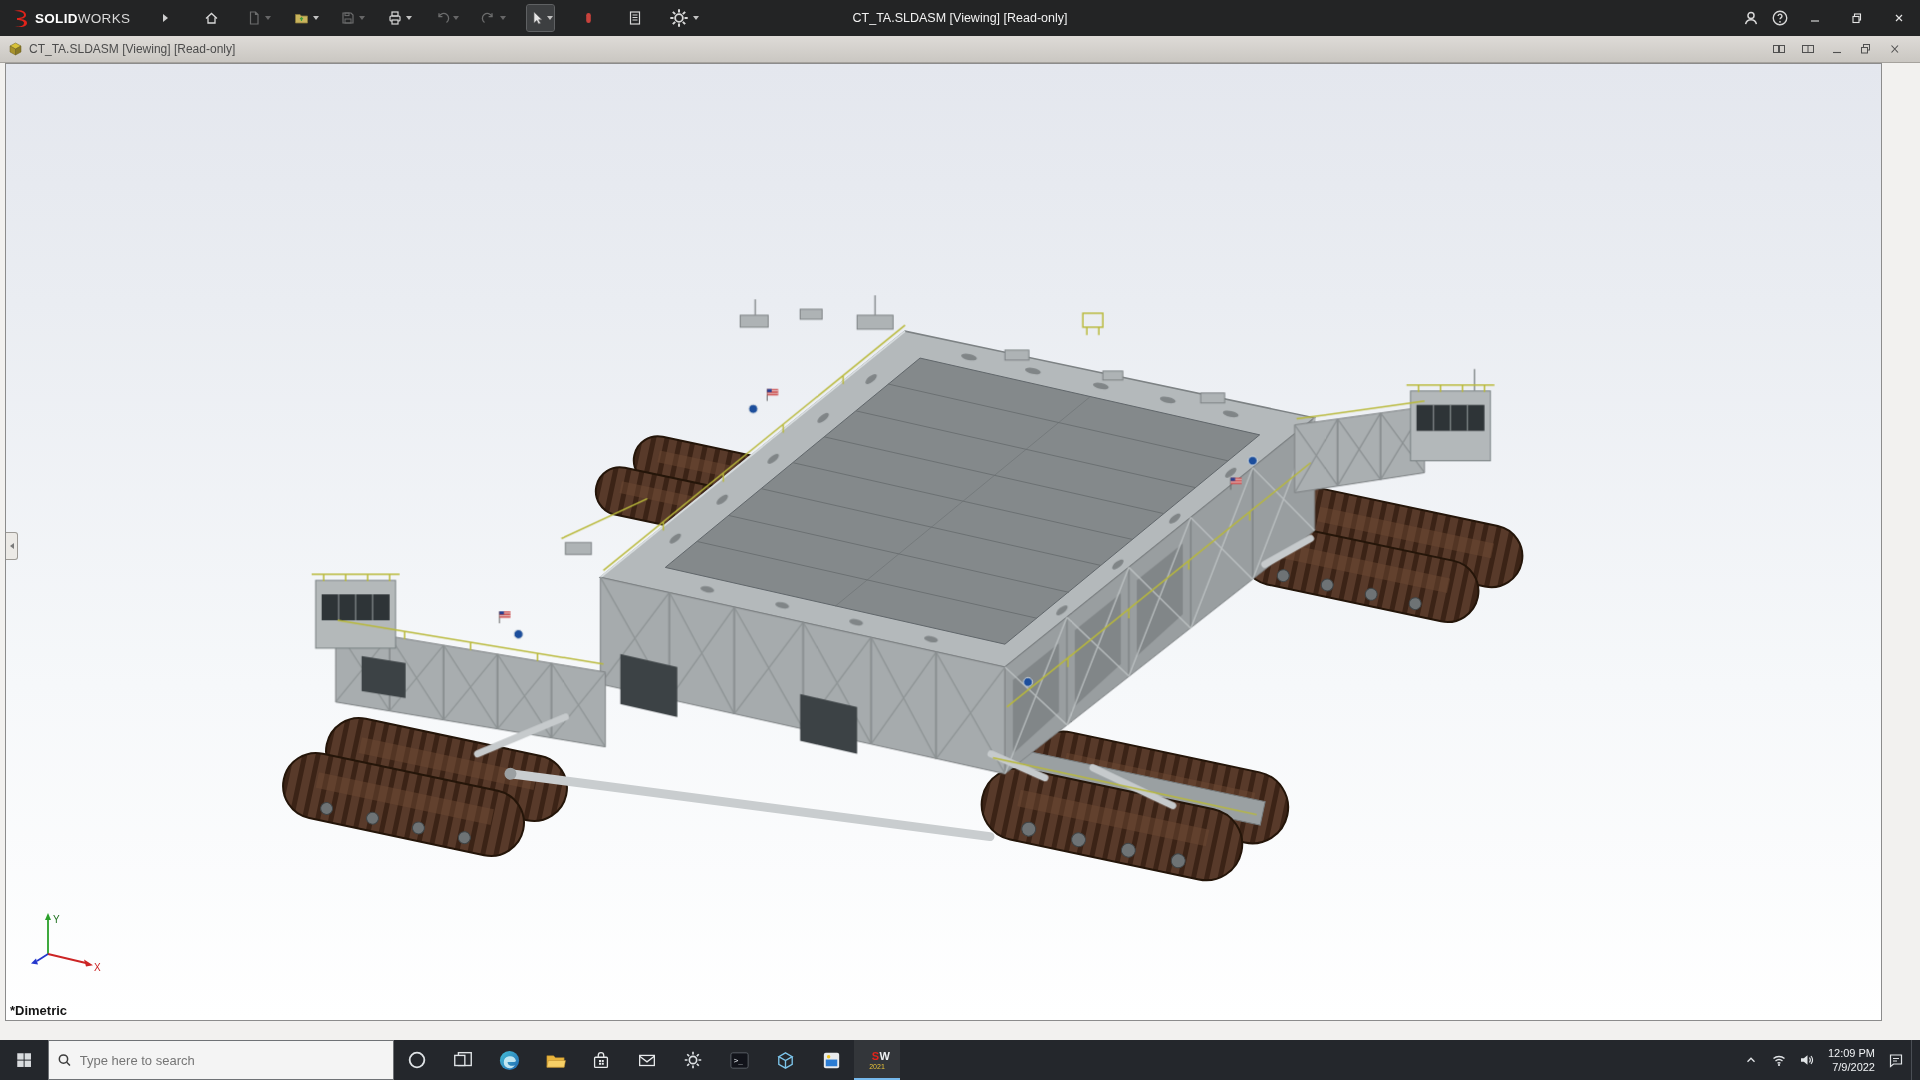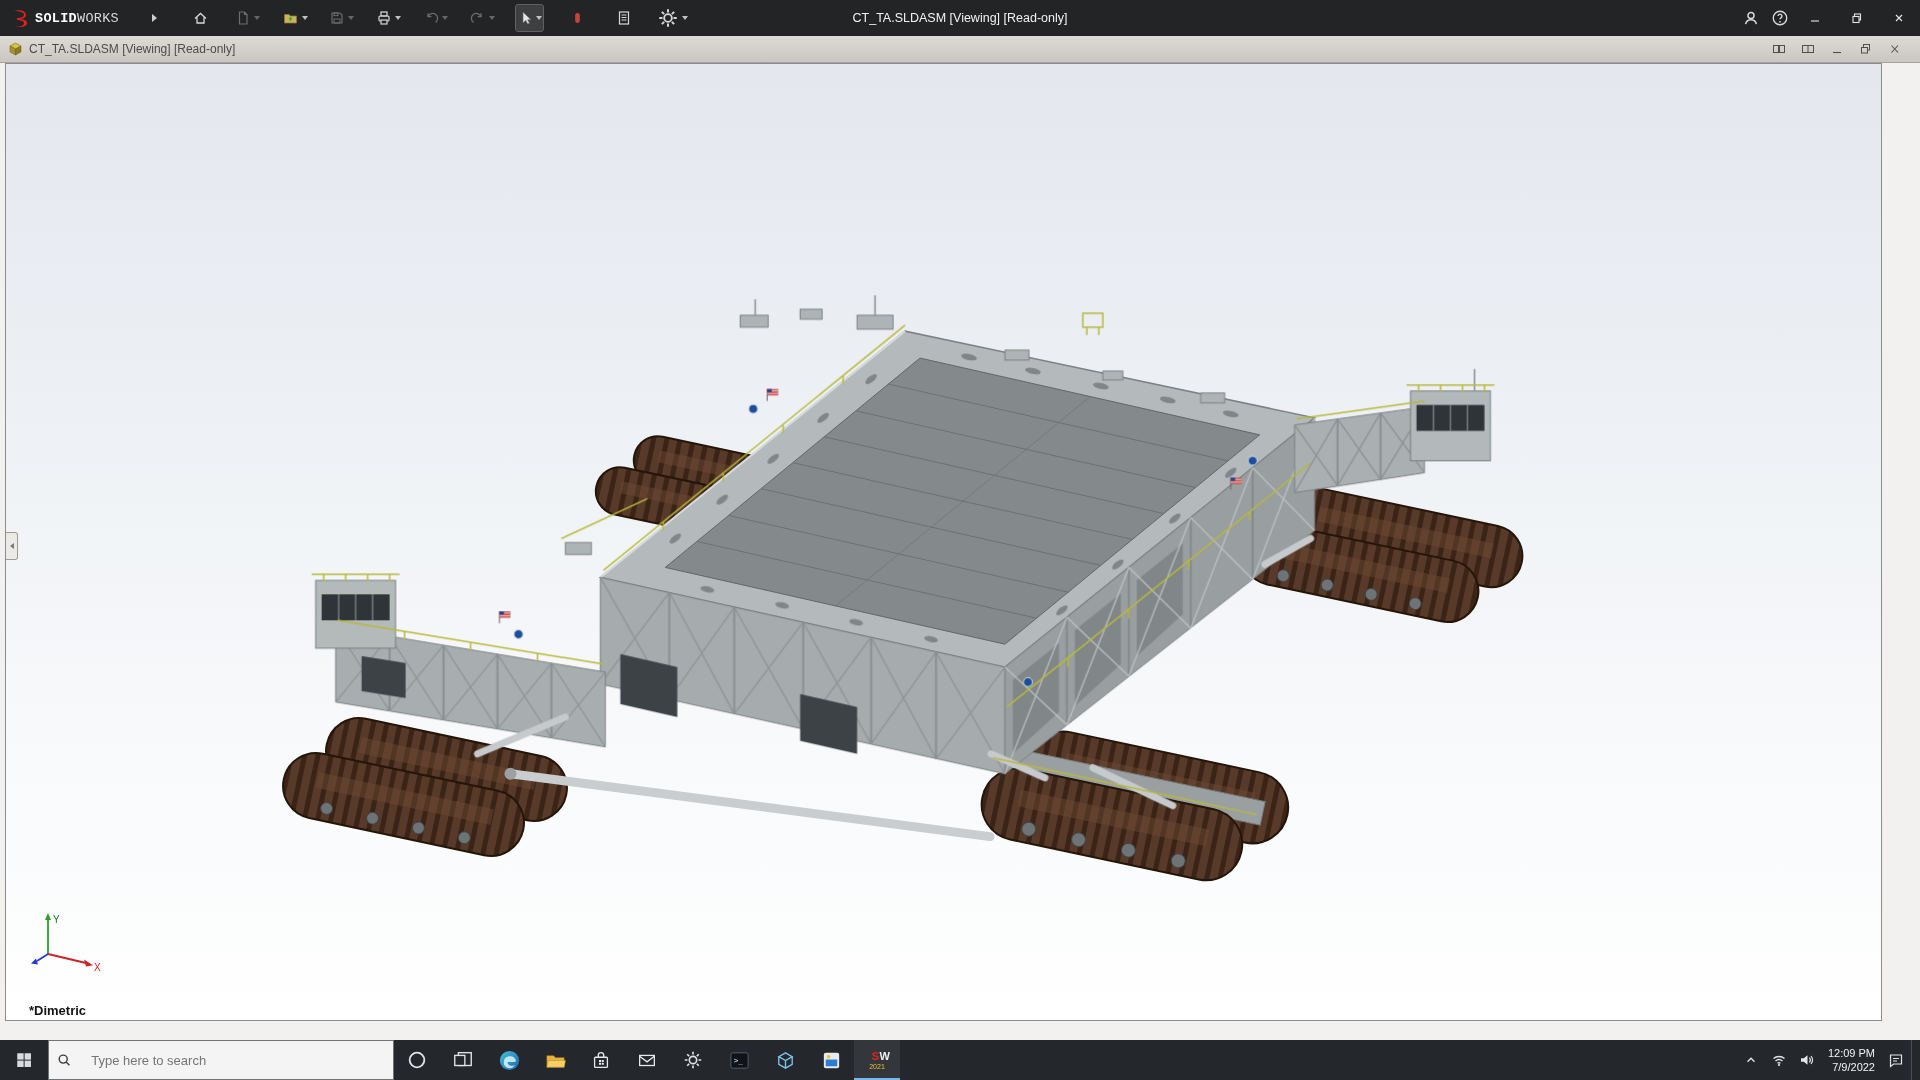--- a/index.html
+++ b/index.html
@@ -1,50 +1,50 @@
 <!DOCTYPE html>
 <html><head>
 <meta charset="utf-8">
 <style>
   html,body{margin:0;padding:0;}
   body{width:1920px;height:1080px;overflow:hidden;font-family:"Liberation Sans",sans-serif;background:#000;-webkit-user-select:none;user-select:none;}
   .app{width:100%;height:100%;display:flex;flex-direction:column;}
 
   
   .titlebar{flex:0 0 36px;height:36px;background:#232425;display:flex;align-items:center;position:relative;color:#e8e8e8;}
-  .tb-left{display:flex;align-items:center;padding-left:10px;gap:18px;z-index:2;font-family:Liberation Mono, monospace;}
+  .tb-left{display:flex;align-items:center;padding-left:10px;gap:18px;z-index:2;}
   .brand{display:flex;align-items:center;gap:5px;margin-right:2px;}
   .brand .bb{font-weight:bold;font-size:13.5px;letter-spacing:.3px;color:#ffffff;}
   .brand .bl{font-weight:normal;font-size:13.5px;letter-spacing:.3px;color:#d9d9d9;}
   .tool{height:26px;min-width:27px;display:flex;align-items:center;justify-content:center;border-radius:2px;margin:0 1px;}
   .tool.disabled{opacity:.42;}
   .tool.active{background:#3d3f41;outline:1px solid #5f6163;}
   .caret{width:0;height:0;border-left:3.2px solid transparent;border-right:3.2px solid transparent;border-top:4px solid #c2c2c2;margin-left:3px;}
   .tb-title{position:absolute;left:0;right:0;text-align:center;font-size:12.5px;color:#f2f2f2;pointer-events:none;z-index:1;}
   .tb-right{margin-left:auto;display:flex;align-items:center;z-index:2;}
   .winbtn{width:42px;height:36px;display:flex;align-items:center;justify-content:center;}
 
   
   .docbar{flex:0 0 26px;height:26px;background:linear-gradient(#dedbd7,#cac7c2);border-bottom:1px solid #a5a29d;display:flex;align-items:center;padding:0 8px;color:#4c4c4c;font-size:12px;gap:6px;}
   .doc-right{margin-left:auto;display:flex;gap:11px;align-items:center;padding-right:8px;}
   .docbtn{width:18px;height:14px;display:flex;align-items:center;justify-content:center;}
 
   
   .workspace{flex:1;position:relative;background:#f2f1ef;}
   .viewport{position:absolute;left:5px;top:0;right:38px;bottom:19px;border:1px solid #8c8c8c;background:linear-gradient(180deg,#e4e7ee 0%,#eaedf2 25%,#f6f8fa 65%,#ffffff 100%);overflow:hidden;}
   .model-svg{position:absolute;inset:0;width:100%;height:100%;}
-  .view-label{position:absolute;left:23px;bottom:2px;font-size:13px;font-weight:bold;color:#141414;}
+  .view-label{position:absolute;left:4px;bottom:2px;font-size:13px;font-weight:bold;color:#141414;}
   .triad{position:absolute;left:22px;bottom:46px;}
   .panel-tab{position:absolute;left:0;top:468px;width:11px;height:26px;background:#eceae6;border:1px solid #9d9a95;border-left:none;border-radius:0 3px 3px 0;display:flex;align-items:center;justify-content:center;}
   .panel-tab .tri{width:0;height:0;border-top:3.5px solid transparent;border-bottom:3.5px solid transparent;border-right:4.5px solid #7a7a7a;}
 
   
   .taskbar{flex:0 0 40px;background:#24272c;display:flex;align-items:stretch;color:#e8eaec;}
   .tb-start{width:48px;display:flex;align-items:center;justify-content:center;}
-  .tb-search{width:346px;background:#f4f4f4;border:1px solid #6f7276;display:flex;align-items:center;padding:0 8px;gap:18px;box-sizing:border-box;}
+  .tb-search{width:346px;background:#f4f4f4;border:1px solid #6f7276;display:flex;align-items:center;padding:0 8px;gap:6px;box-sizing:border-box;}
   .tb-search input{border:none;background:transparent;outline:none;font-size:13px;color:#222;font-family:"Liberation Sans",sans-serif;width:100%;}
   .tb-icon{width:46px;display:flex;align-items:center;justify-content:center;position:relative;}
   .tb-icon.active{background:rgba(255,255,255,.07);box-shadow:inset 0 -2px 0 #76b9ed;}
   .sw-tile{display:flex;flex-direction:column;align-items:center;line-height:1;}
   .sw-glyph{display:block;font-size:11px;font-weight:bold;color:#eef0f2;letter-spacing:.5px;padding-left:8px;}
   .sw-glyph::first-letter{color:#e2231a;}
   .sw-year{font-size:7px;color:#e8c23a;margin-top:1px;}
   .tb-tray{margin-left:auto;display:flex;align-items:center;gap:2px;padding-right:2px;}
   .tray-icon{width:26px;height:40px;display:flex;align-items:center;justify-content:center;}
   .clock{font-size:11px;text-align:right;line-height:1.3;padding:0 6px;color:#f0f2f4;}

